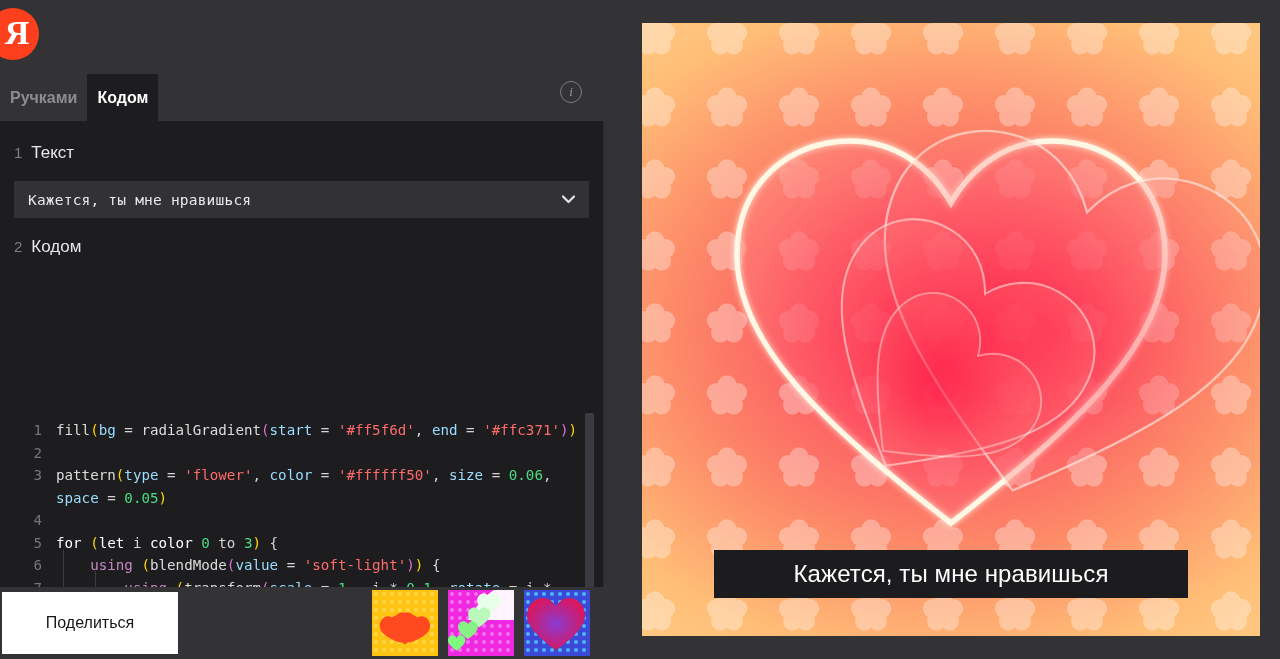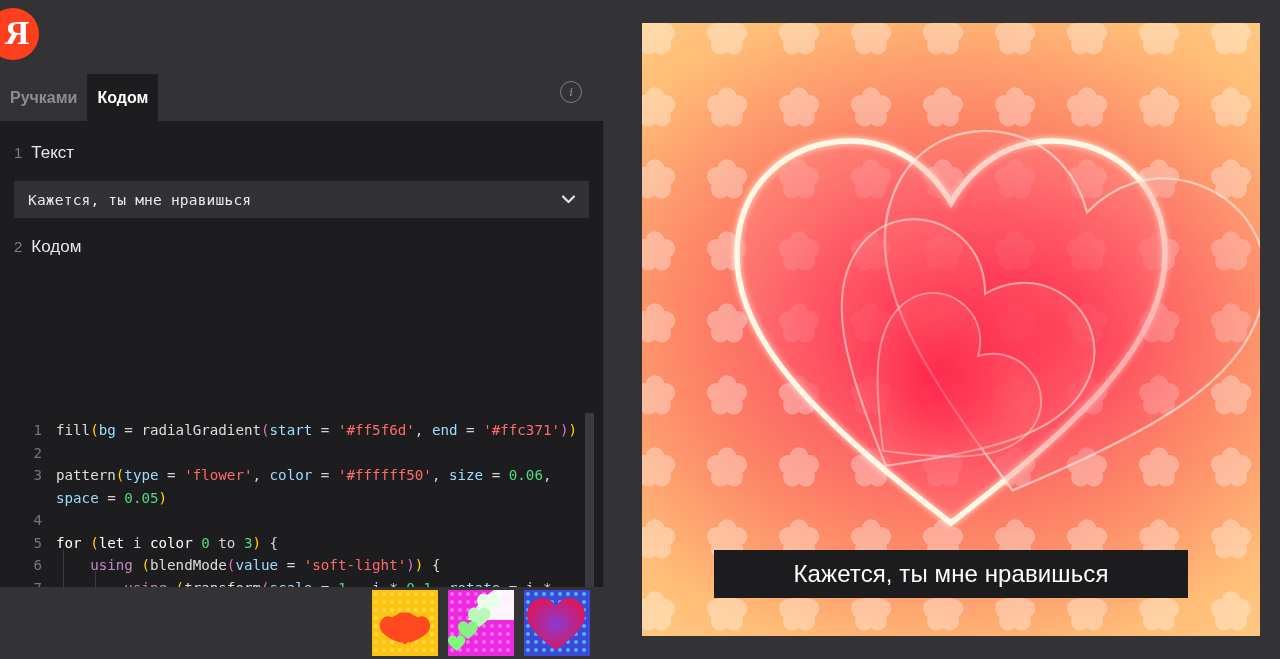--- a/index.html
+++ b/index.html
@@ -287,20 +287,21 @@
           </div>
         <div id="code-scrollbar">
           <div class="track"></div>
           <div class="thumb"></div>
         </div>
         <div id="scroll-marker"></div>
       </div>
     </div>
 
     <div id="bottom-bar">
+      <button id="share-btn">Поделиться</button>
       <div id="thumbs">
           <div class="thumb-card"><svg width="66" height="66" viewBox="0 0 66 66">
         <rect width="66" height="66" fill="#ffc412"></rect>
               <circle cx="4" cy="4" r="2" fill="#ffd84d"></circle>
               <circle cx="12" cy="4" r="2" fill="#ffd84d"></circle>
               <circle cx="20" cy="4" r="2" fill="#ffd84d"></circle>
               <circle cx="28" cy="4" r="2" fill="#ffd84d"></circle>
               <circle cx="36" cy="4" r="2" fill="#ffd84d"></circle>
               <circle cx="44" cy="4" r="2" fill="#ffd84d"></circle>
               <circle cx="52" cy="4" r="2" fill="#ffd84d"></circle>

